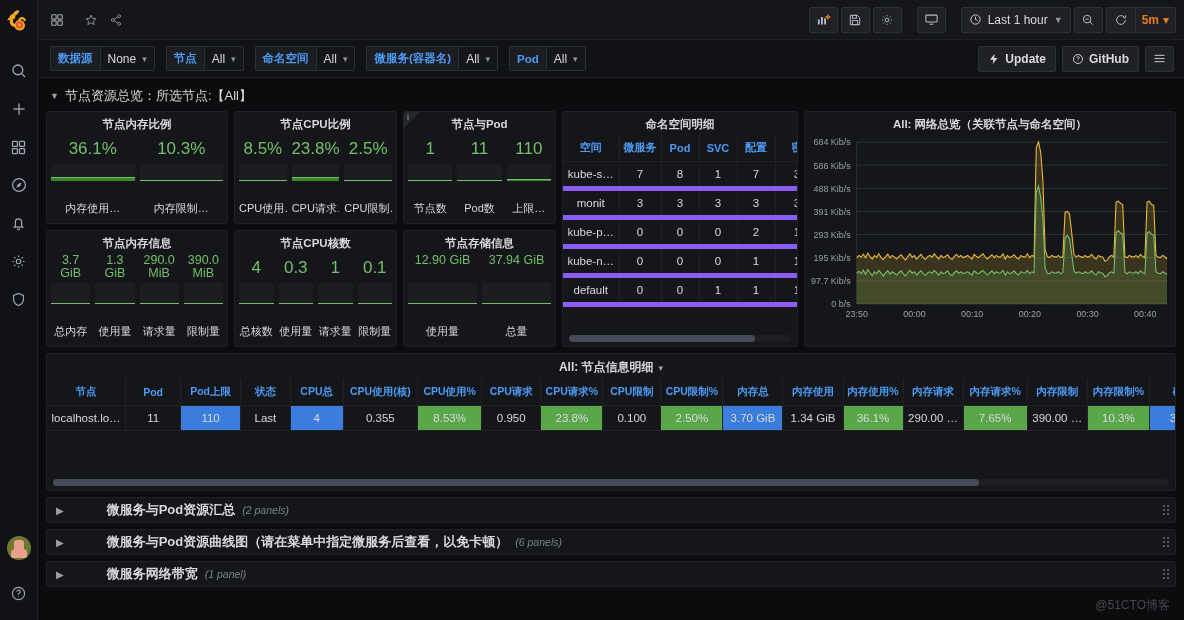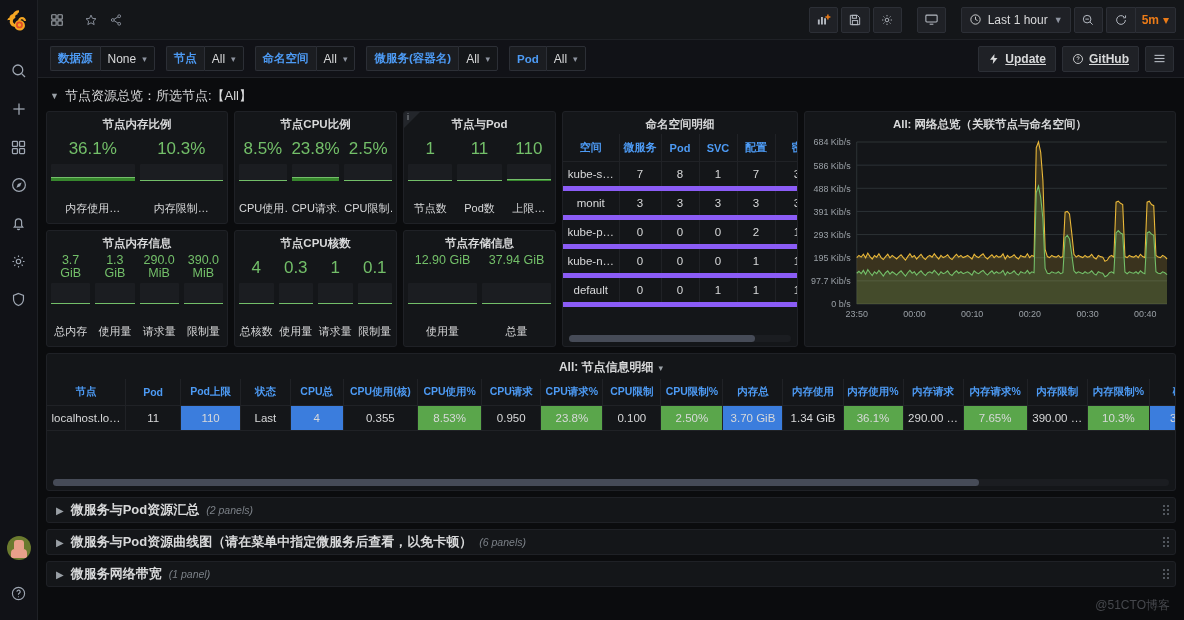--- a/index.html
+++ b/index.html
@@ -82,21 +82,21 @@
     height: 25px; padding: 0 7px; background: #1b1d21; border: 1px solid #2c2f36;
     border-right: none; border-radius: 2px 0 0 2px; color: #4d9bf5; font-size: 11.5px;
     font-weight: bold; display: flex; align-items: center; white-space: nowrap;
   }
   .var-value {
     height: 25px; padding: 0 7px; background: #141619; border: 1px solid #2c2f36;
     border-radius: 0 2px 2px 0; color: #d8d9da; font-size: 12px;
     display: flex; align-items: center; gap: 6px; cursor: pointer; white-space: nowrap;
   }
   .var-value .chev { color: #8e94a0; font-size: 9px; }
-  .subnav-right { margin-left: auto; display: flex; align-items: center; gap: 6px; text-decoration: underline; }
+  .subnav-right { margin-left: auto; display: flex; align-items: center; gap: 6px; }
   .link-btn {
     height: 26px; padding: 0 9px; background: #1f2126; border: 1px solid #2c2f36;
     border-radius: 2px; color: #d8d9da; font-size: 12px; font-weight: bold;
     display: flex; align-items: center; gap: 5px; cursor: pointer;
   }
 
   
   .body {
     flex: 1 1 auto; overflow: hidden; padding: 6px 8px 0 8px; position: relative;
   }
@@ -185,21 +185,21 @@
   .cell-green { background: #5aa64b; color: #ffffff; }
   .cell-blue  { background: #3b7ddd; color: #ffffff; }
 
   
   .crow {
     display: flex; align-items: center; gap: 7px; height: 26px;
     background: #141619; border: 1px solid #1f2126; border-radius: 3px;
     margin-top: 6px; padding: 0 9px; cursor: pointer; position: relative;
   }
   .crow .caret { color: #9aa0a6; font-size: 10px; }
-  .crow-title { font-size: 13px; color: #d8d9da; font-weight: bold; white-space: nowrap; }
+  .crow-title { font-size: 13px; color: #d8d9da; font-weight: bold; white-space: nowrap; margin-left: 36px; }
   .crow-count { font-size: 10.5px; color: #7b8087; font-style: italic; }
   .drag-dots {
     position: absolute; right: 6px; top: 50%; transform: translateY(-50%);
     display: grid; grid-template-columns: 2px 2px; gap: 2px;
   }
   .drag-dots i { width: 2px; height: 2px; background: #52575e; display: block; }
 
   .watermark {
     position: absolute; right: 14px; bottom: 6px; font-size: 12px; color: #46484d;
   }

